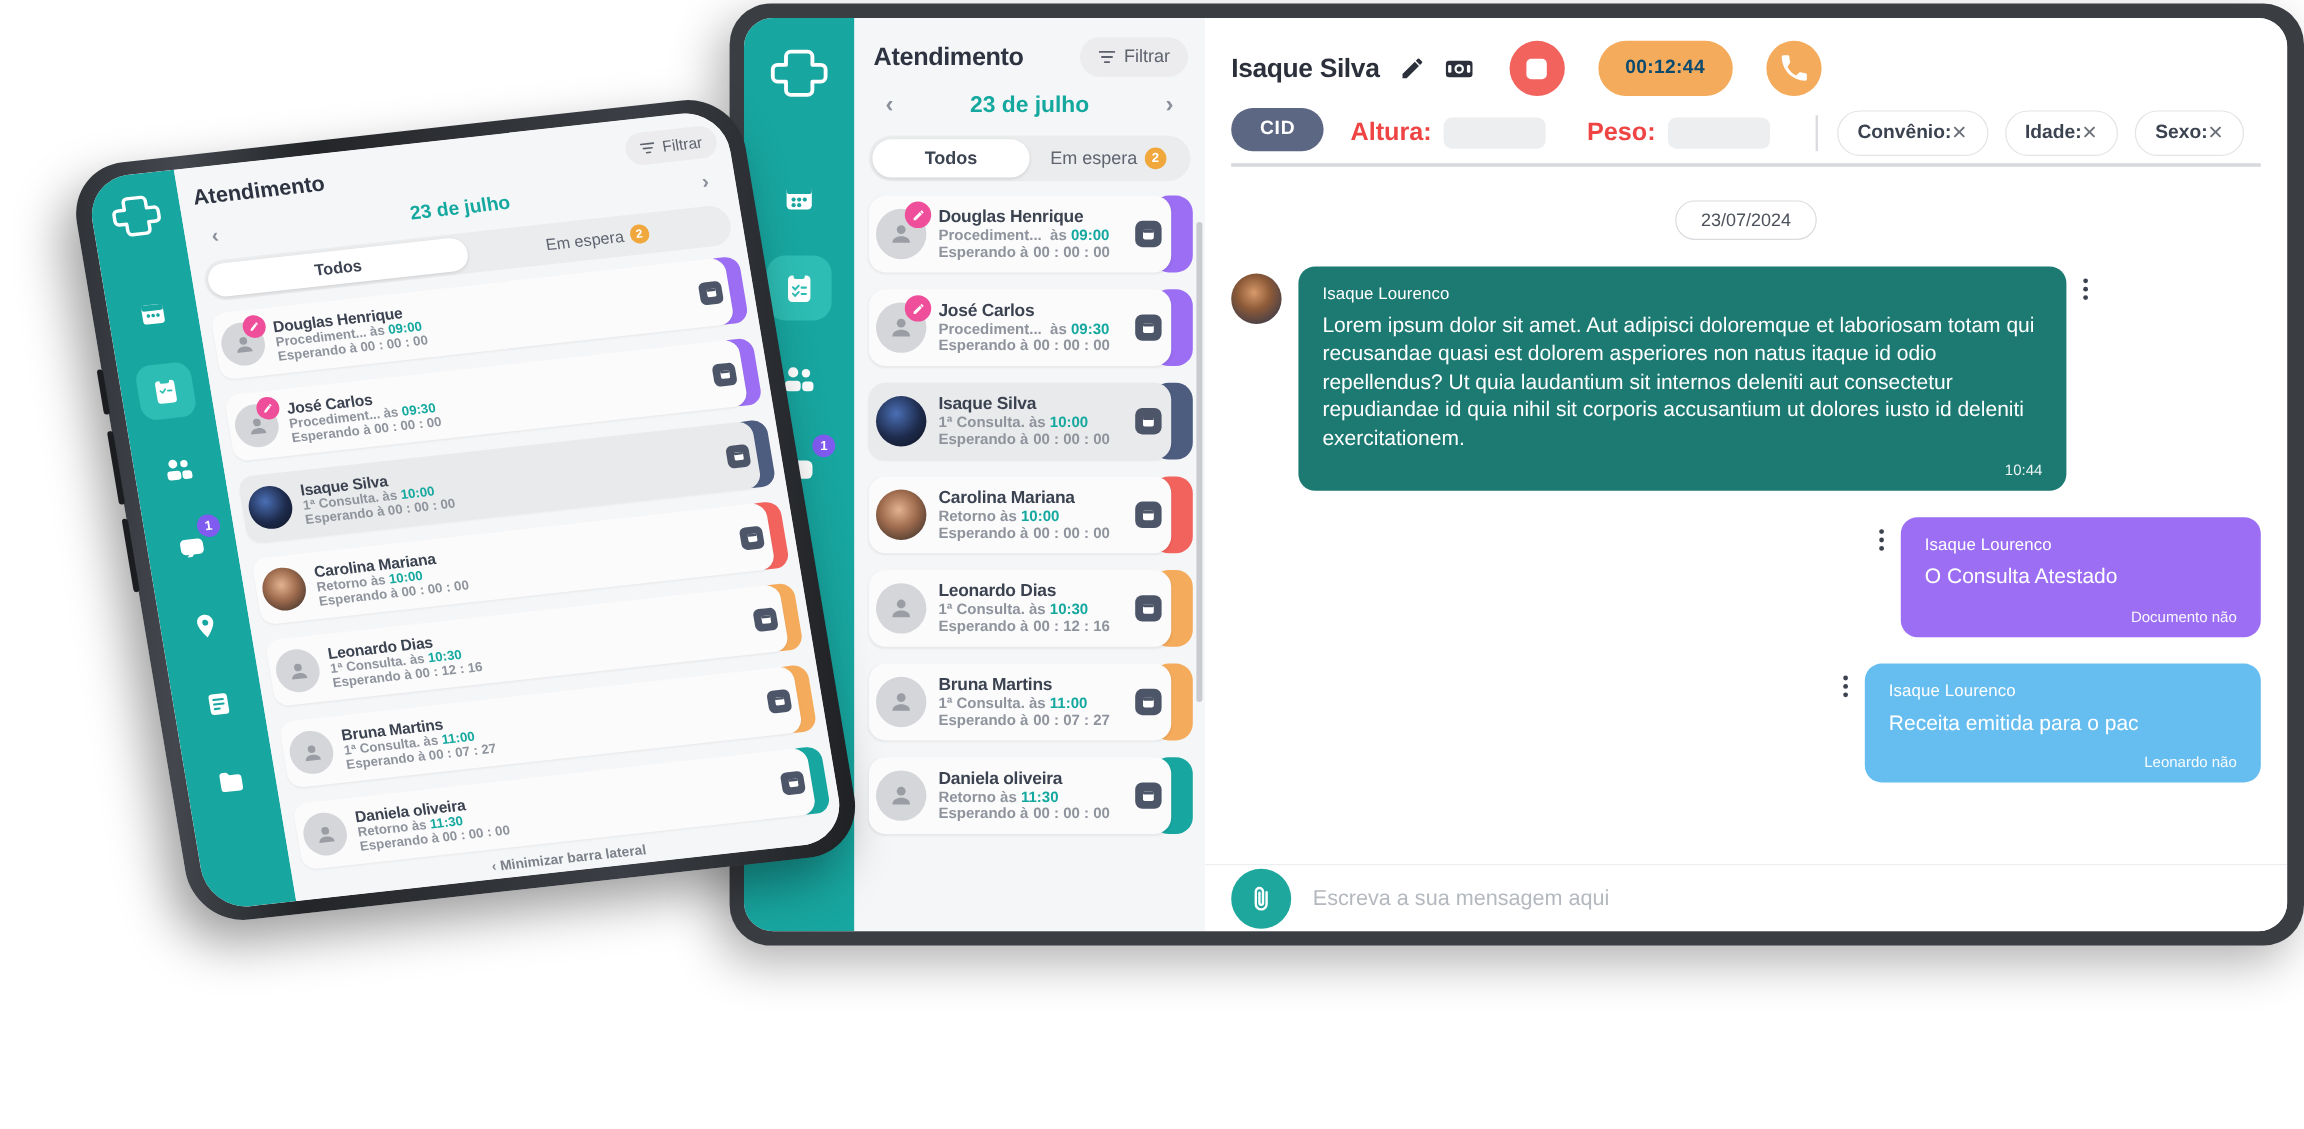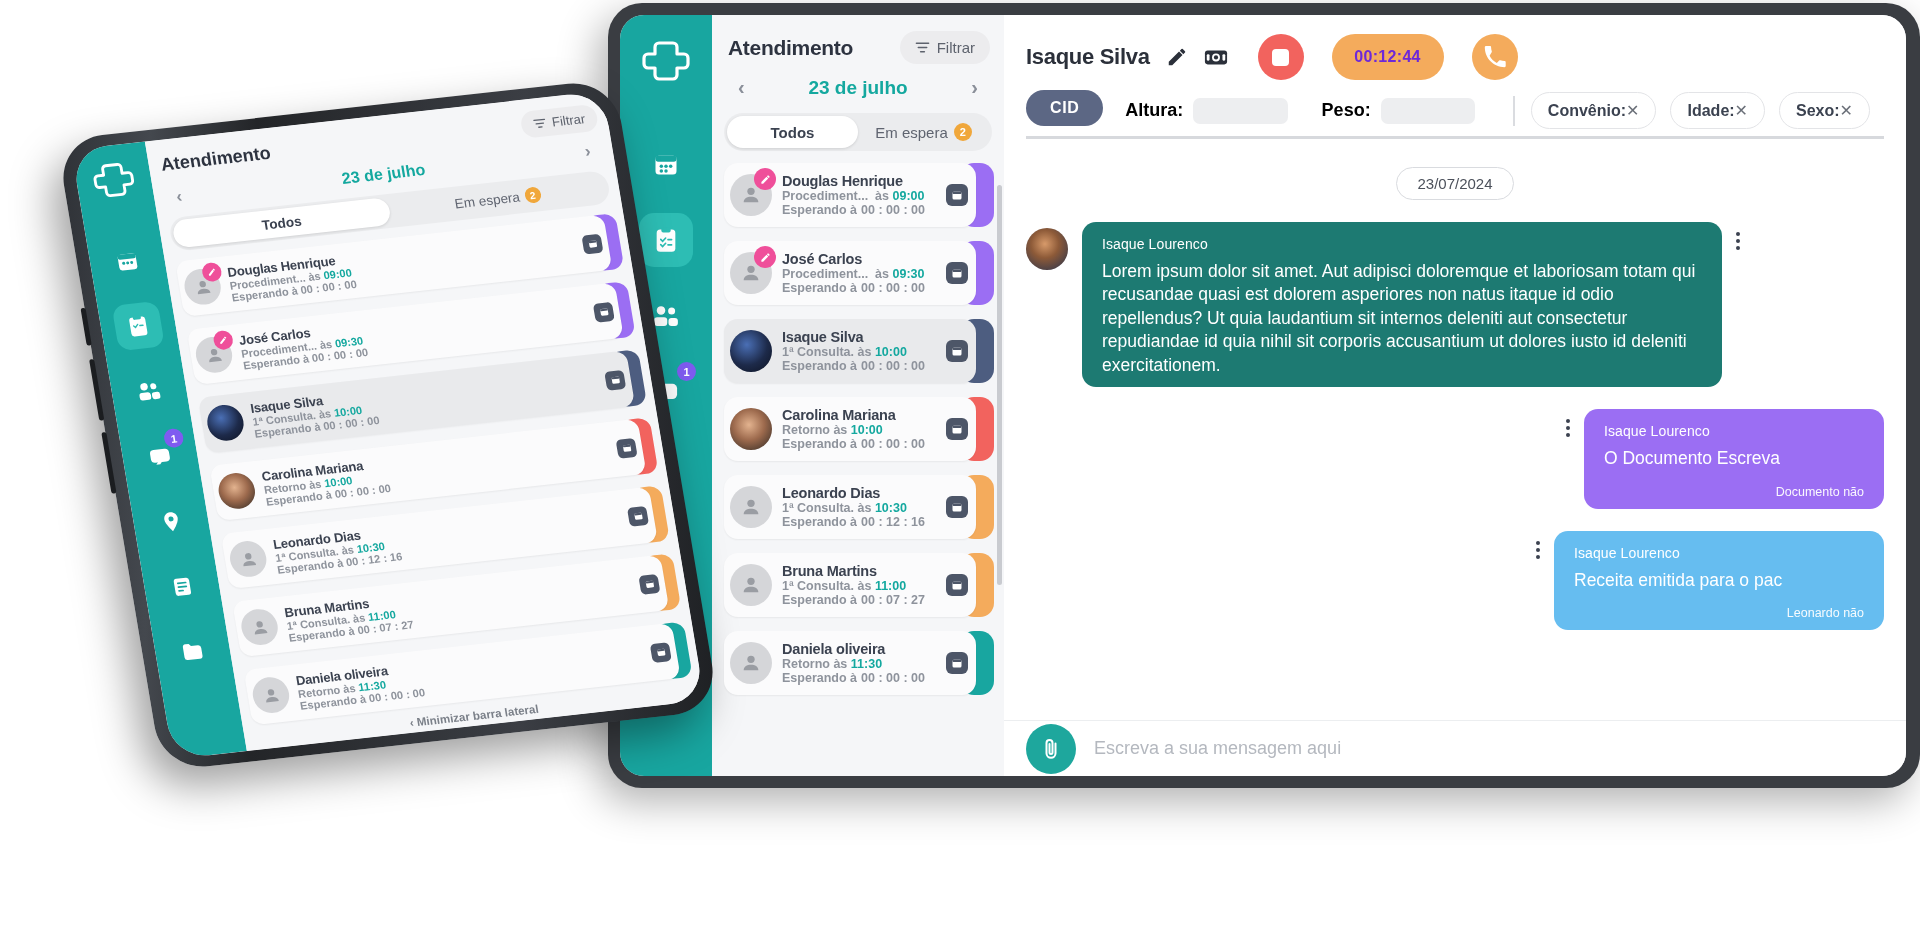--- a/index.html
+++ b/index.html
@@ -139,37 +139,37 @@
   .chat-name { font-size: 22px; font-weight: 700; color: #2b303a; letter-spacing:-.3px;}
   .icon-btn { display: flex; align-items: center; justify-content: center; }
   .rec-btn {
     width: 46px; height: 46px; border-radius: 50%; background: #f2635e;
     display: flex; align-items: center; justify-content: center; margin-left: 14px;
   }
   .rec-square { width: 17px; height: 17px; background: #fff; border-radius: 4px; }
   .timer-pill {
     height: 46px; min-width: 112px; border-radius: 23px; background: #f4ab5c;
     display: flex; align-items: center; justify-content: center;
-    color: #6d28d9; font-weight: 700; font-size: 16px; letter-spacing: .3px;
+    color: #0c4a6e; font-weight: 700; font-size: 16px; letter-spacing: .3px;
     margin-left: 12px; padding: 0 18px;
   }
   .call-btn {
     width: 46px; height: 46px; border-radius: 50%; background: #f4ab5c;
     display: flex; align-items: center; justify-content: center; margin-left: 12px;
   }
   .chat-head-row2 {
     display: flex; align-items: center; gap: 0; height: 52px; margin-top: 6px;
     border-bottom: 3px solid #d7d9dd; padding-bottom: 2px;
   }
   .cid-pill {
     background: #5c6784; color: #fff; font-weight: 700; font-size: 16px;
     border-radius: 20px; padding: 9px 24px; letter-spacing: .6px;
     margin-right: 22px; position: relative; top: -3px; text-align: right;
   }
-  .field-lab { font-size: 18px; font-weight: 700; color: #000000; margin-right: 10px; }
+  .field-lab { font-size: 21px; font-weight: 700; color: #ef4444; margin-right: 10px; }
   .field-box { width: 96px; height: 26px; background: #edeef0; border-radius: 7px; margin-right: 34px; }
   .vdiv { width: 2px; height: 30px; background: #dadce0; margin: 0 16px 0 4px; }
   .tag-pill {
     display: flex; align-items: center; 
     border: 1.5px solid #e3e4e7; border-radius: 20px;
     padding: 8px 16px; margin-right: 14px;
     font-size: 16px; font-weight: 700; color: #3b4250;
     background: #fff;
   }
   .tag-x { color: #6a6f78; font-weight: 400; font-size: 16px; }
@@ -638,37 +638,38 @@
         </div>
 
         <div class="chat-body">
           <div class="date-pill">23/07/2024</div>
 
           <div class="msg-row">
             <div class="msg-av"></div>
             <div class="bubble teal">
               <div class="b-name">Isaque Lourenco</div>
               <div class="b-text">Lorem ipsum dolor sit amet. Aut adipisci doloremque et laboriosam totam qui recusandae quasi est dolorem asperiores non natus itaque id odio repellendus? Ut quia laudantium sit internos deleniti aut consectetur repudiandae id quia nihil sit corporis accusantium ut dolores iusto id deleniti exercitationem.</div>
+              <div class="b-time">10:44</div>
             </div>
             <div class="dots">
                 <i></i>
                 <i></i>
                 <i></i>
               </div>
           </div>
 
           <div class="msg-row right">
             <div class="dots">
                 <i></i>
                 <i></i>
                 <i></i>
               </div>
             <div class="bubble purple" style="width:300px">
               <div class="b-name">Isaque Lourenco</div>
-              <div class="b-text">O Documento Escreva</div>
+              <div class="b-text">O Consulta Atestado</div>
               <div class="b-foot">Documento não</div>
             </div>
           </div>
 
           <div class="msg-row right">
             <div class="dots">
                 <i></i>
                 <i></i>
                 <i></i>
               </div>

